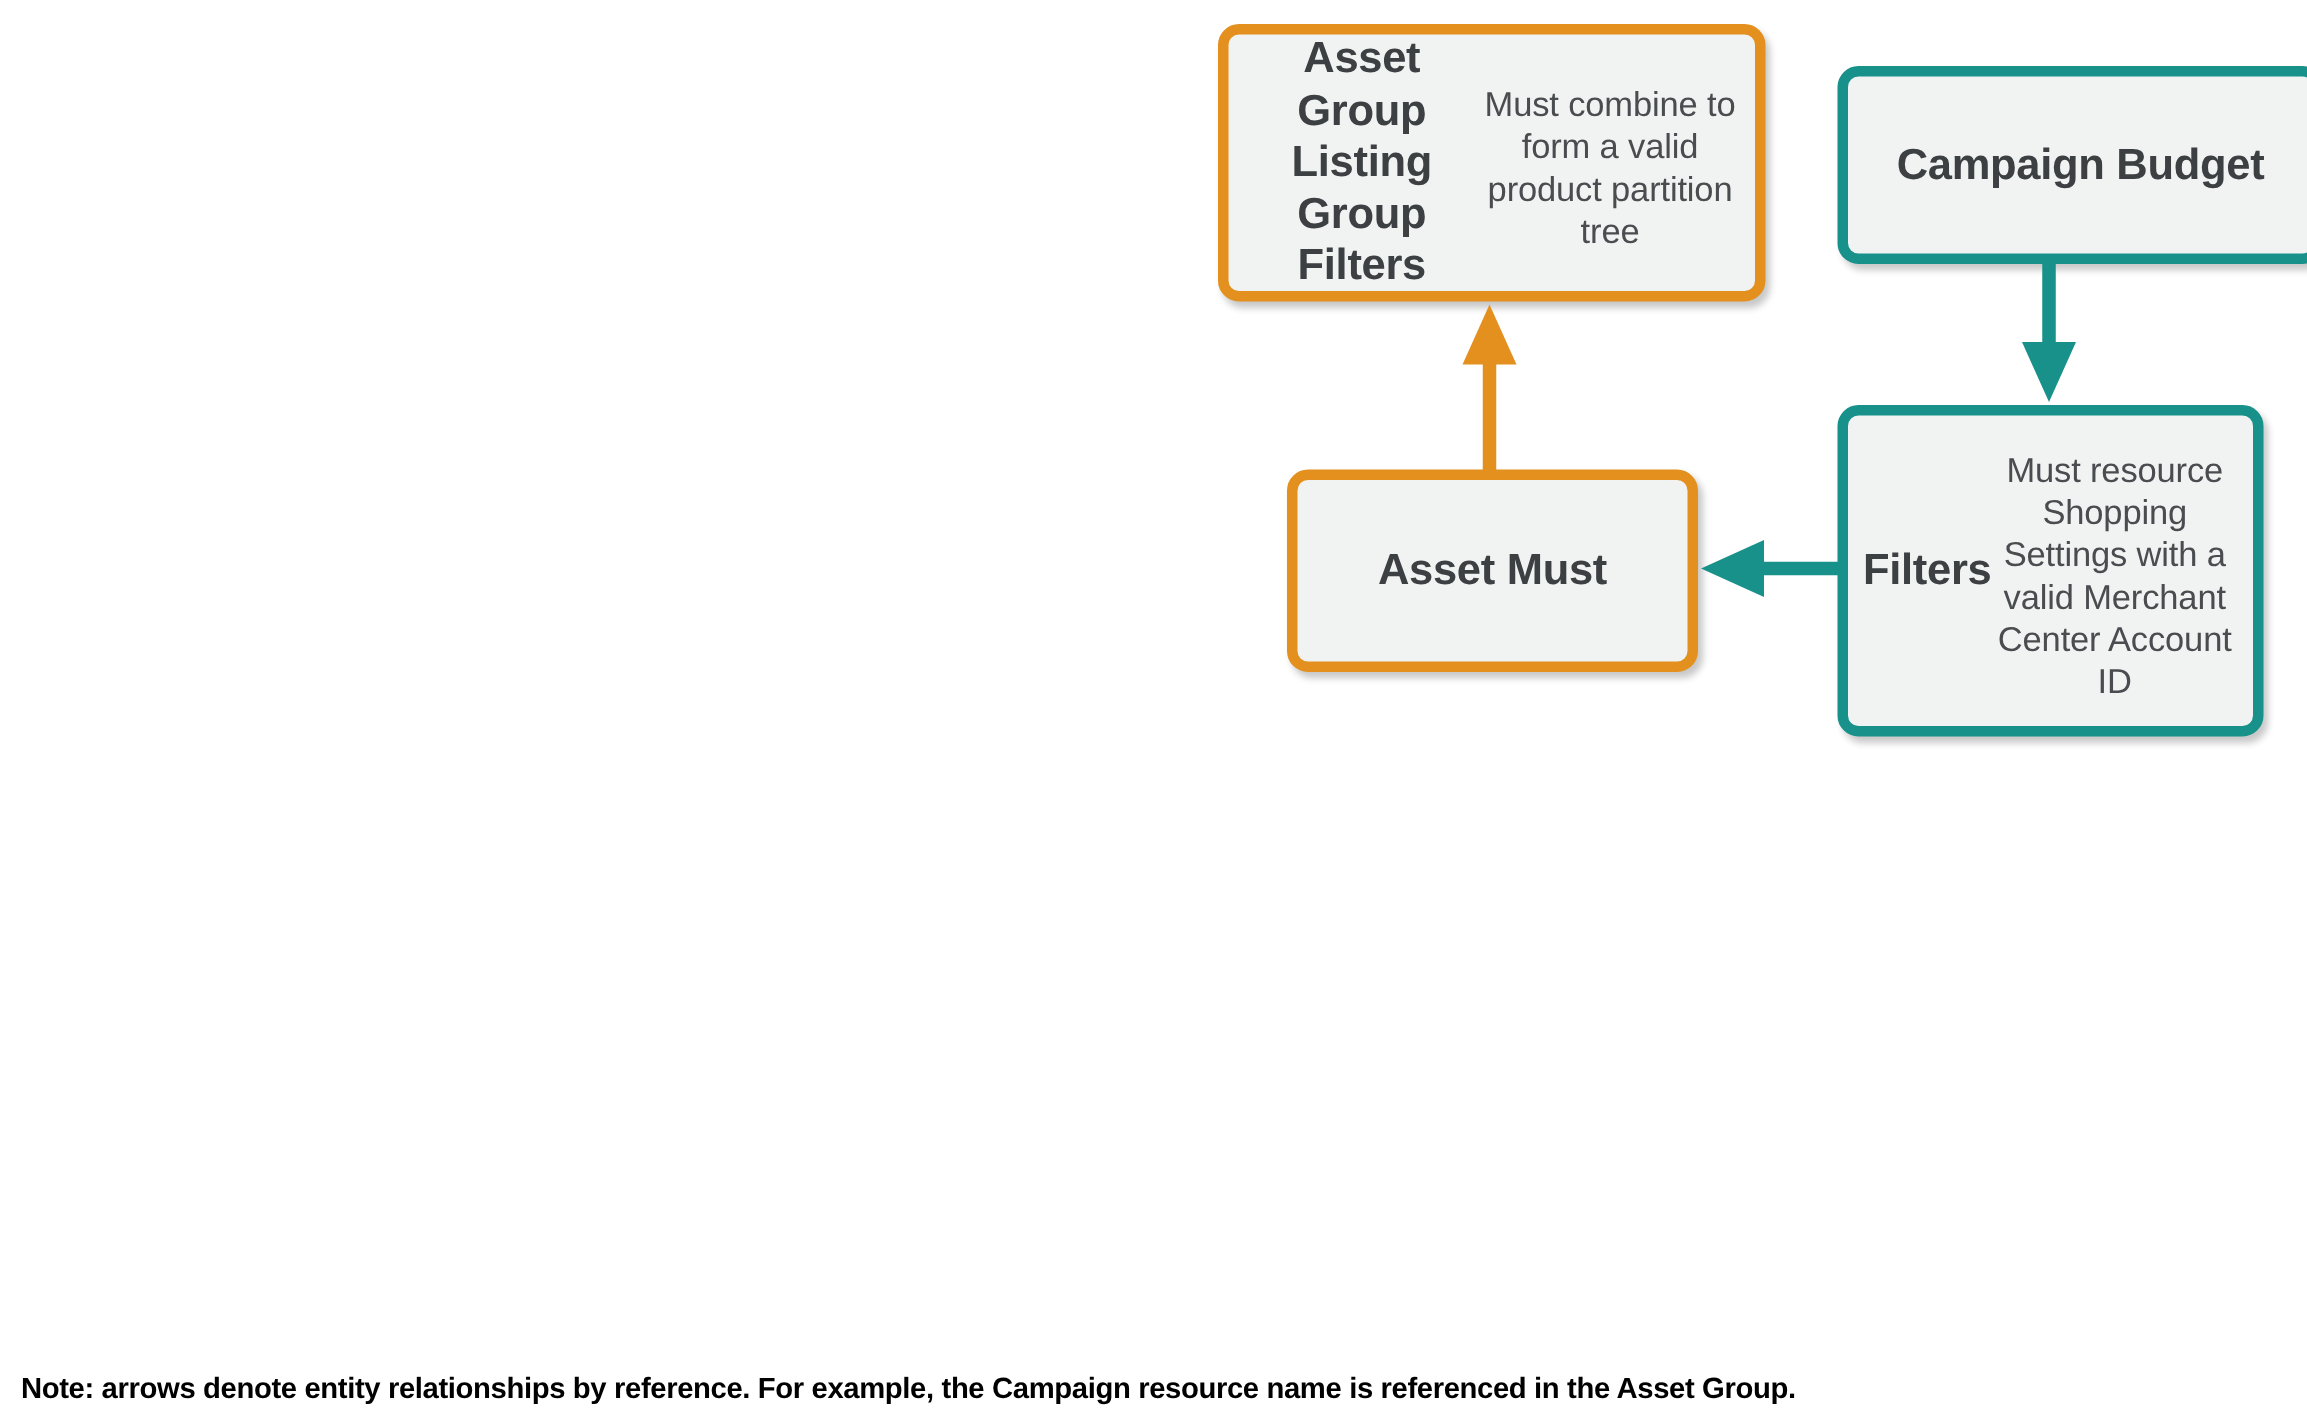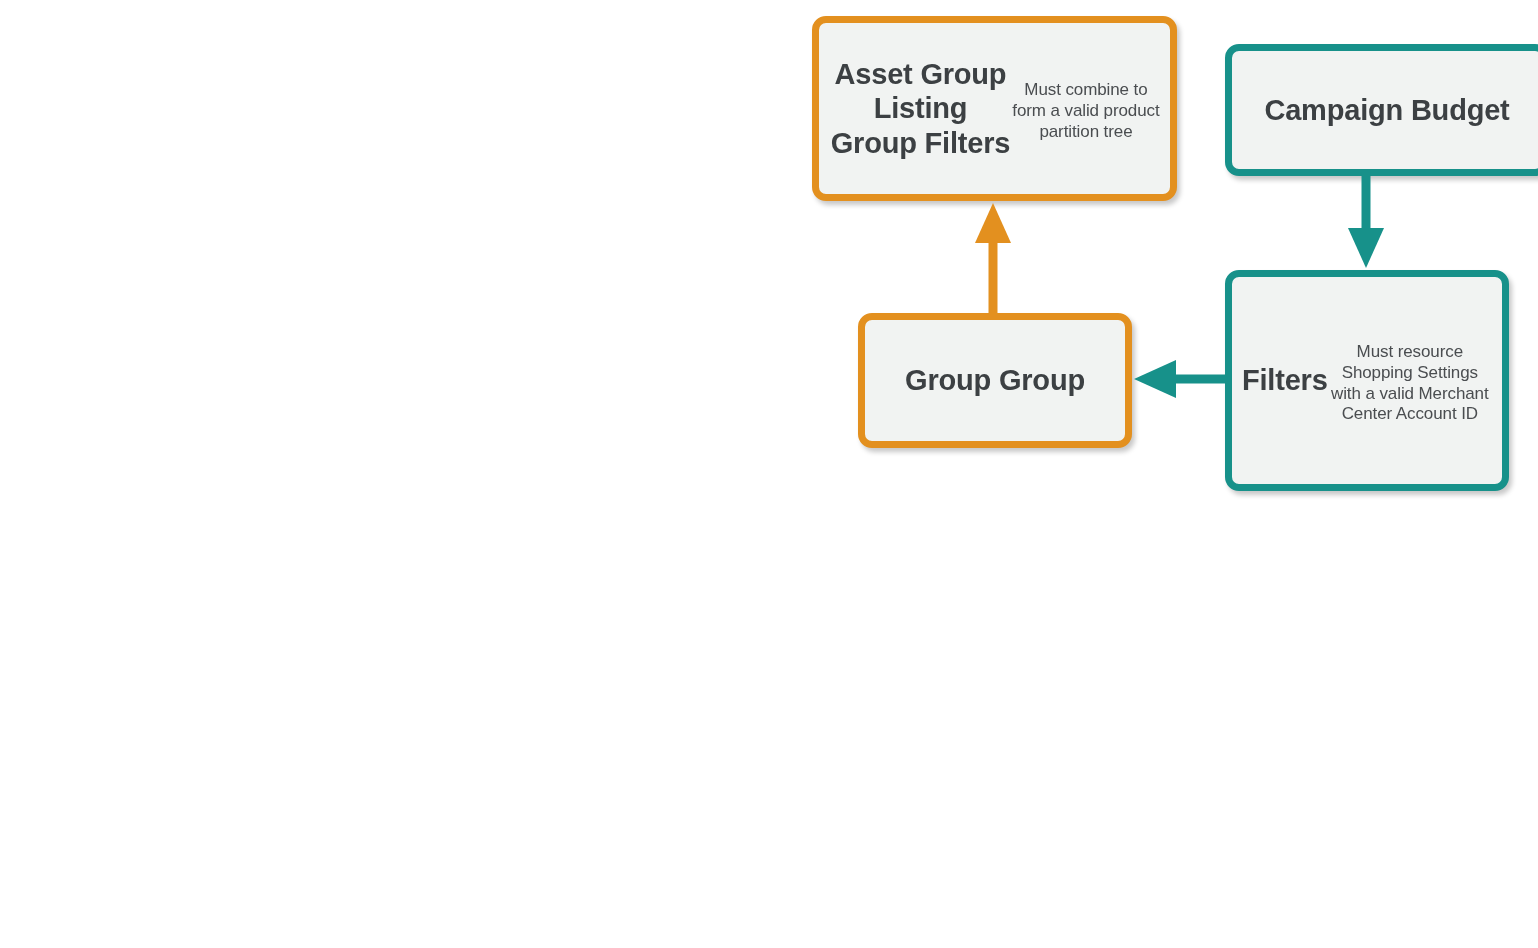--- a/index.html
+++ b/index.html
@@ -43,21 +43,21 @@
   .node-title {
     color: #3C4043;
     font-weight: bold;
     font-size: 29px;
     line-height: 1.19;
     letter-spacing: -0.2px;
   }
   .node-subtitle {
     color: #4A4D50;
     font-weight: normal;
-    font-size: 17px;
+    font-size: 23px;
     line-height: 1.22;
     margin-top: 6px;
     letter-spacing: -0.1px;
   }
 
   
   #node-asset-group-listing-group-filters {
     left: 812px;  top: 16px;  width: 365px;  height: 185px;
   }
   #node-campaign-budget {
@@ -100,21 +100,21 @@
   <div class="node orange" id="node-asset-group-listing-group-filters">
     <div class="node-title">Asset Group Listing Group Filters</div>
     <div class="node-subtitle">Must combine to form a valid product partition tree</div>
   </div>
 
   <div class="node teal" id="node-campaign-budget">
     <div class="node-title">Campaign Budget</div>
   </div>
 
   <div class="node orange" id="node-asset-group">
-    <div class="node-title">Group Group</div>
+    <div class="node-title">Asset Must</div>
   </div>
 
   <div class="node teal" id="node-campaign">
     <div class="node-title">Filters</div>
     <div class="node-subtitle">Must resource Shopping Settings with a valid Merchant Center Account ID</div>
   </div>
 
   <svg id="connectors" viewBox="0 0 1538 948">
 
     <g>
@@ -126,14 +126,15 @@
       <line x1="1366" y1="172" x2="1366" y2="232" stroke="#17918A" stroke-width="9"></line>
       <polygon points="1366,268 1384,228 1348,228" fill="#17918A"></polygon>
     </g>
 
     <g>
       <line x1="1228" y1="379" x2="1175" y2="379" stroke="#17918A" stroke-width="9"></line>
       <polygon points="1134,379 1176,398 1176,360" fill="#17918A"></polygon>
     </g>
   </svg>
 
+  <div id="footnote">Note: arrows denote entity relationships by reference. For example, the Campaign resource name is referenced in the Asset Group.</div>
 
 </div>
 
 </body></html>

